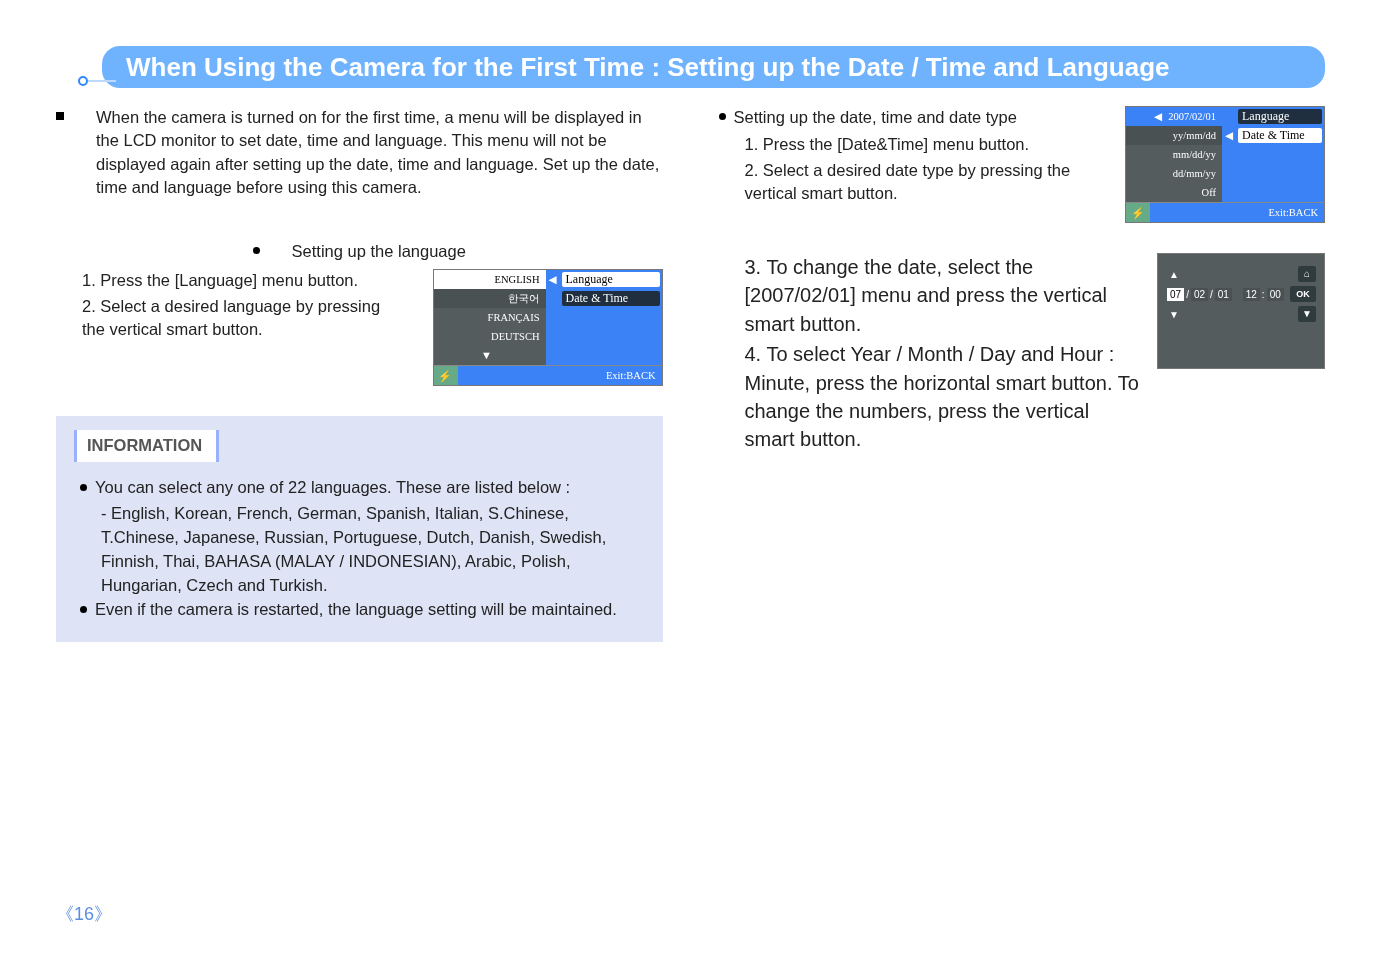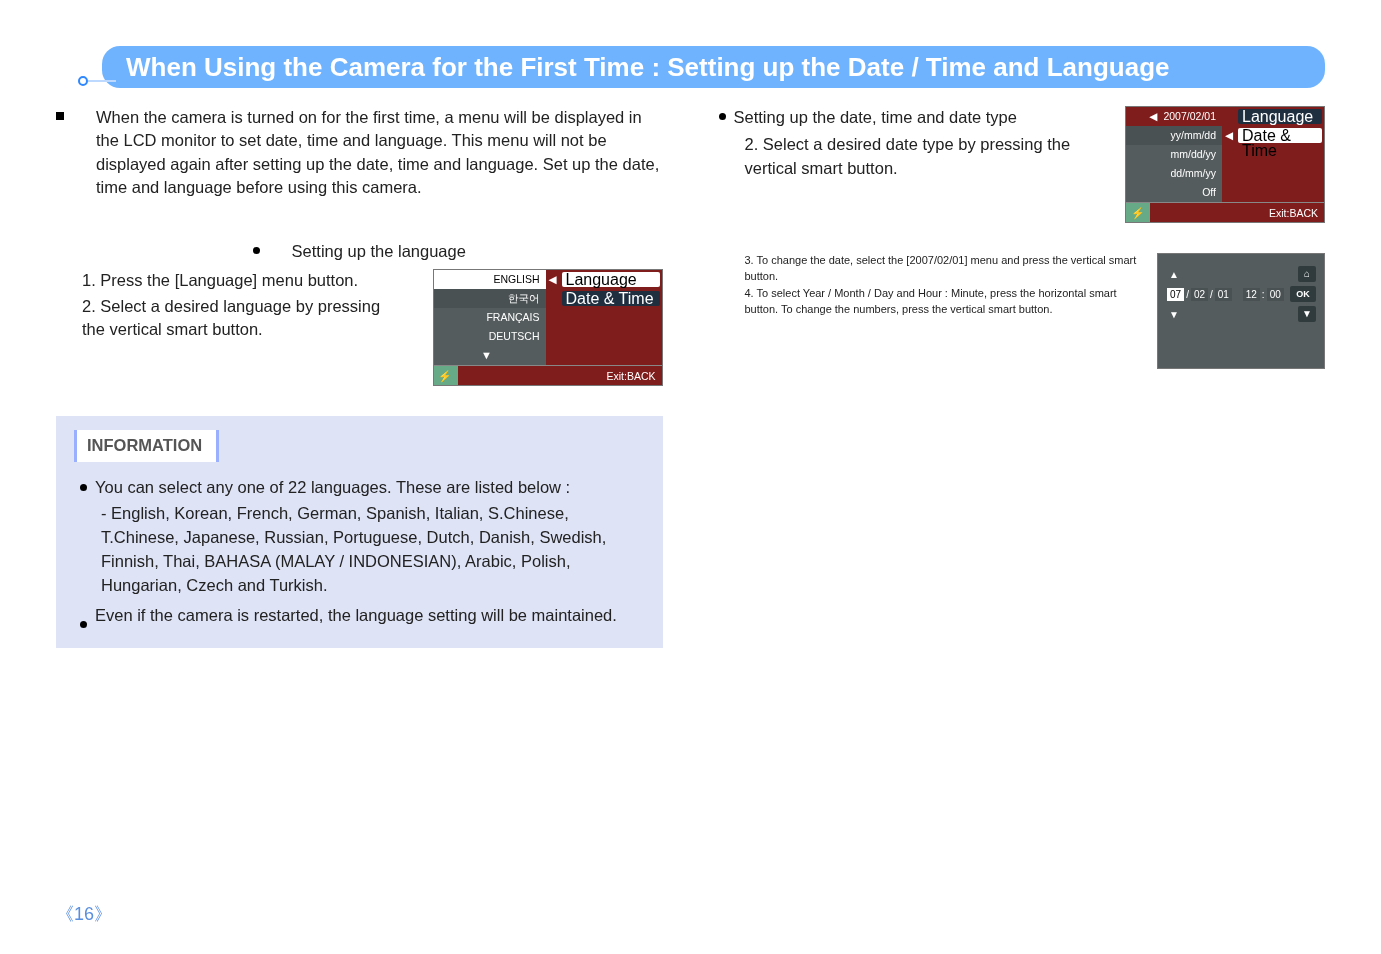--- a/index.html
+++ b/index.html
@@ -62,24 +62,25 @@
   .bullet .sq { width: 8px; height: 8px; background: #000; margin-top: 6px; margin-right: 8px; flex:none; }
   .bullet .dot { width: 7px; height: 7px; background: #000; border-radius:50%; margin-top: 7px; margin-right: 8px; flex:none;}
   .steps { font-size: 16.5px; line-height: 1.42; margin-left: 26px; }
   .steps div { margin-bottom: 2px; }
   .lang-block { display:flex; align-items: flex-start; gap: 28px; margin-bottom: 30px;}
   .lang-text { flex: 1; }
 
   
   .lcd {
     width: 230px;
-    background: #7f1d1d;
+    background: #3b82f6;
     font-size: 10.5px;
     color: #fff;
     border: 1px solid #777;
+    font-family: Liberation Serif, serif;
   }
   .lcd-row { display:flex; height: 19px; }
   .lcd-left {
     width: 112px;
     text-align: right;
     padding-right: 6px;
     line-height: 19px;
     border-right: none;
     background:#555c5d;
   }
@@ -94,21 +95,21 @@
     flex:1;
     line-height:19px;
     padding-left:4px;
   }
   .lcd-right-tab {
     background:#fff;
     color:#000;
     border-radius:2px;
     padding:0 4px;
     margin:2px;
-    font-size:16px;
+    font-size:12px;
     line-height:15px;
     height:15px;
   }
   .lcd-right-tab.blue {
     background:#1f2f40;
     color:#fff;
   }
   .lcd .downarrow { text-align:center; line-height:19px; font-size:11px;}
   .lcd-footer {
     display:flex;
@@ -154,21 +155,21 @@
     position:absolute;
     left:56px;
     bottom:28px;
     font-size:18px;
     color:#5a8fe0;
   }
 
   .right-top { display:flex; gap:16px; align-items:flex-start; margin-bottom: 30px; justify-content: space-between;}
   .right-top .txt { flex:1; font-size:16.5px; line-height:1.42;}
   .right-mid { display:flex; gap:16px; align-items:flex-start;}
-  .right-mid .txt { flex:1; font-size:11px; line-height:1.42;}
+  .right-mid .txt { flex:1; font-size:20px; line-height:1.42;}
 
   .lcd .english-row .lcd-left { background:#fff; color:#000; }
   .lcd .topdate-left { color:#fff; text-align:right; padding-right:6px; width:112px; line-height:19px;}
 </style>
 </head>
 <body>
 
 <div class="title-wrap">
   <div class="title-dot"></div>
   <div class="title-stem"></div>
@@ -237,36 +238,37 @@
 
     <div class="info-box">
       <div class="info-tab">INFORMATION</div>
       <div class="item">
         <div class="idot"></div>
         <div class="txt">
           <div>You can select any one of 22 languages. These are listed below :</div>
           <div style="margin-left:6px; margin-top:2px;">- English, Korean, French, German, Spanish, Italian, S.Chinese, T.Chinese, Japanese, Russian, Portuguese, Dutch, Danish, Swedish, Finnish, Thai, BAHASA (MALAY / INDONESIAN), Arabic, Polish, Hungarian, Czech and Turkish.</div>
         </div>
       </div>
-      <div class="item" style="margin-top:6px;align-items:flex-end;">
+      <div class="item" style="margin-top:0;">
         <div class="idot"></div>
         <div class="txt">Even if the camera is restarted, the language setting will be maintained.</div>
       </div>
     </div>
   </div>
 
   <div class="col">
 
     <div class="right-top">
       <div class="txt">
         <div class="bullet" style="margin-bottom:4px;">
           <div class="dot"></div>
           <div>Setting up the date, time and date type</div>
         </div>
         <div class="steps">
+          <div>1. Press the [Date&amp;Time] menu button.</div>
           <div>2. Select a desired date type by pressing the vertical smart button.</div>
         </div>
       </div>
 
       <div class="lcd" style="width:200px;">
         <div class="lcd-row">
           <div class="topdate-left" style="width:96px;"><span style="margin-right:6px;">◀</span><span>2007/02/01</span></div>
           <div class="lcd-arrowcol"></div>
           <div class="lcd-right" style="padding:0;">
             <div class="lcd-right-tab blue">Language</div>

